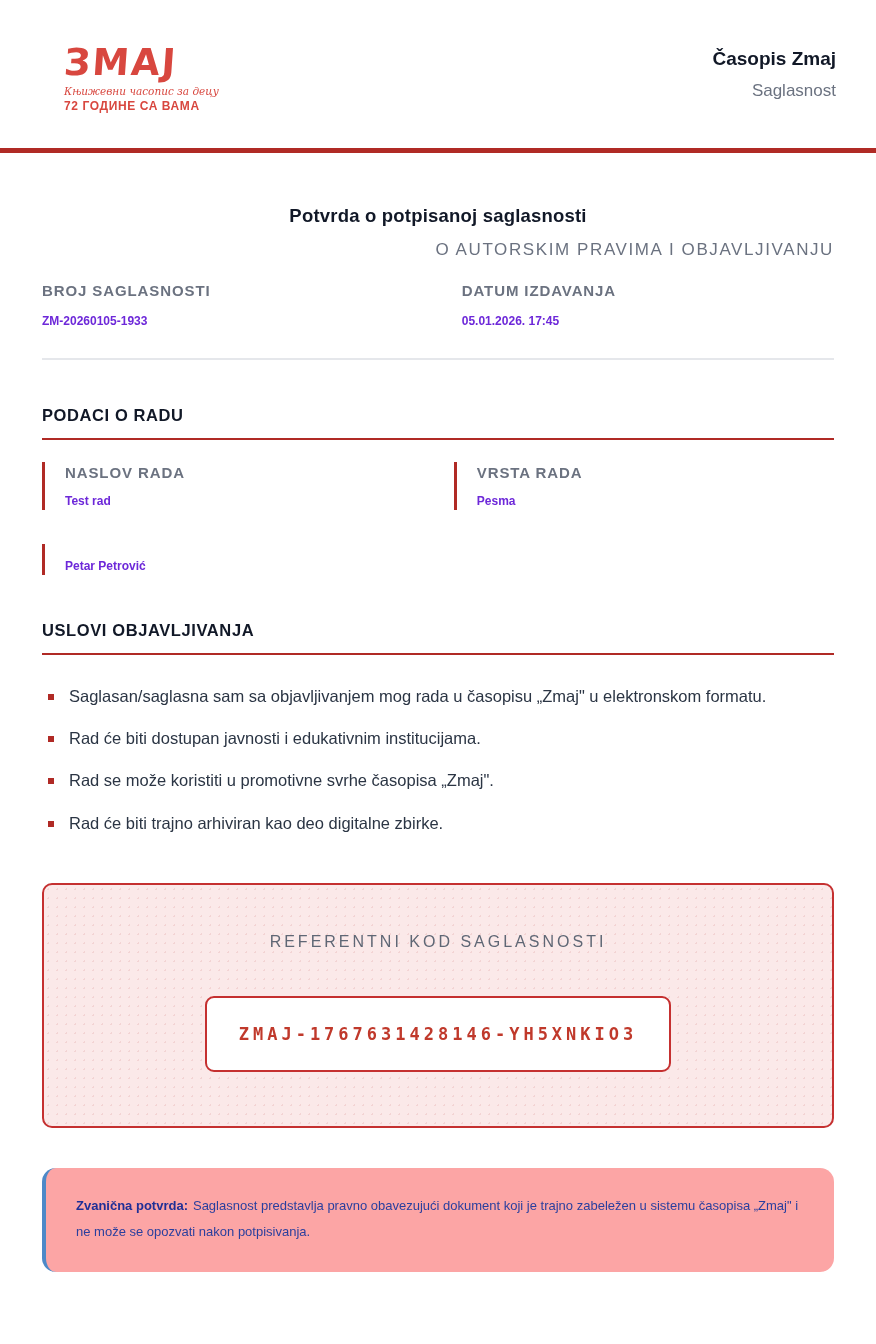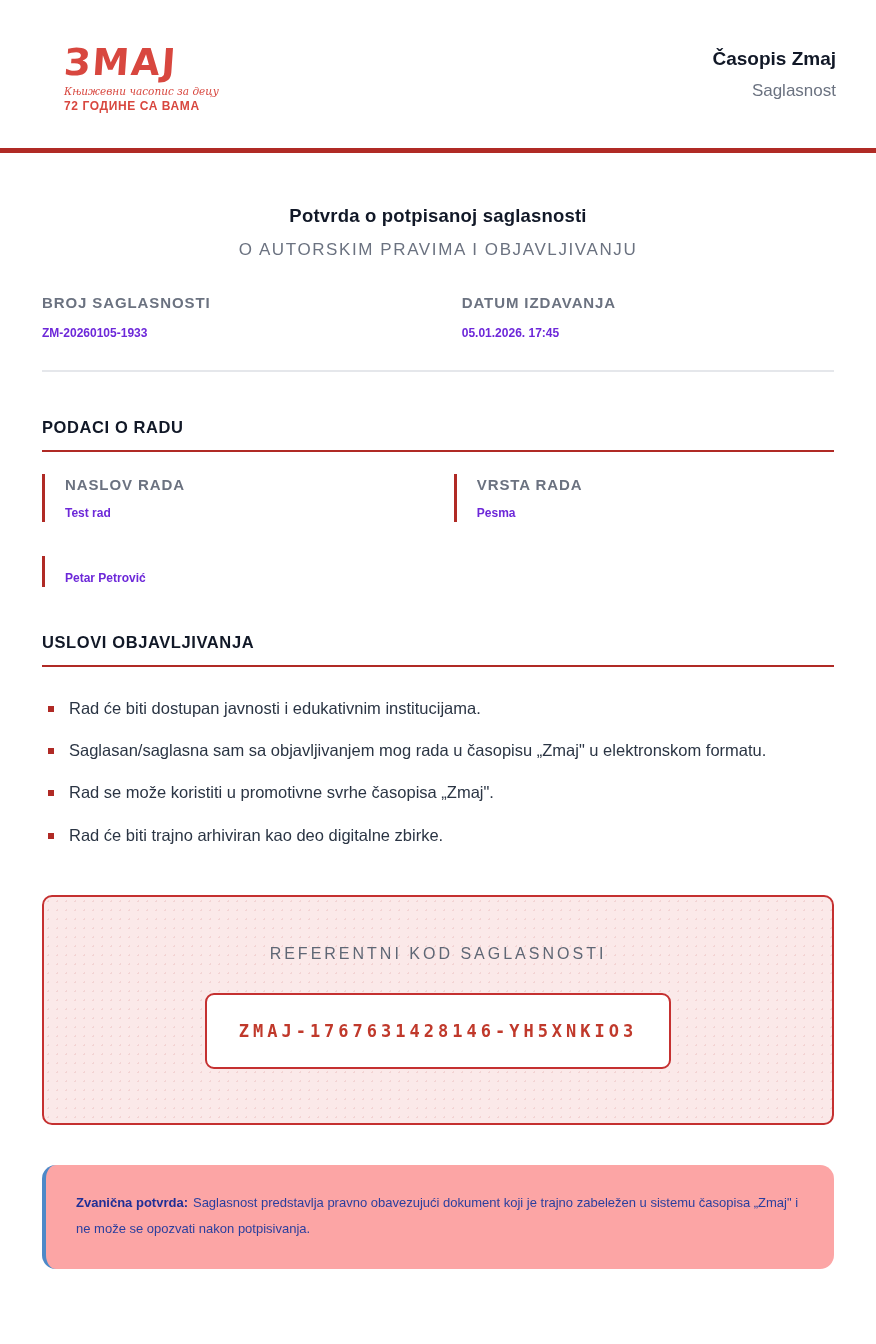--- a/index.html
+++ b/index.html
@@ -48,26 +48,26 @@
   .header-title { font-size: 19px; font-weight: bold; color: #111827; }
   .header-subtitle { font-size: 17px; color: #6b7280; margin-top: 11px; }
 
   .header-rule { height: 5px; background: #b02a25; width: 100%; }
 
   
   .content { padding: 0 42px; }
 
   .doc-title-block { text-align: center; margin-top: 52px; }
   .doc-title { font-size: 18.5px; font-weight: bold; color: #111827; letter-spacing: 0.2px; }
-  .doc-subtitle { font-size: 17px; color: #6b7280; letter-spacing: 1.6px; margin-top: 13px; }
+  .doc-subtitle { font-size: 17px; color: #6b7280; letter-spacing: 1.6px; margin-top: 13px; text-align: right; }
 
   .meta-row {
     display: grid;
     grid-template-columns: 53% 47%;
-    margin-top: 34px;
+    margin-top: 22px;
   }
   .field-label {
     font-size: 15px;
     font-weight: bold;
     color: #6b7280;
     letter-spacing: 0.9px;
   }
   .field-value {
     font-size: 12px;
     font-weight: bold;
@@ -130,21 +130,21 @@
     text-align: center;
   }
   .ref-label {
     font-size: 16px;
     font-weight: normal;
     color: #5f6775;
     letter-spacing: 3px;
   }
   .ref-code-wrap {
     display: inline-block;
-    margin-top: 30px;
+    margin-top: 45px;
     background: #ffffff;
     border: 2px solid #c53030;
     border-radius: 9px;
     padding: 26px 32px;
   }
   .ref-code {
     font-family: "DejaVu Sans Mono", "Liberation Mono", monospace;
     font-weight: bold;
     font-size: 17px;
     letter-spacing: 4px;
@@ -213,22 +213,22 @@
       <div class="field-value">Pesma</div>
     </div>
     <div class="data-field">
       <div class="field-value">Petar Petrović</div>
     </div>
   </div>
 
   <div class="section-heading">USLOVI OBJAVLJIVANJA</div>
 
   <ul class="terms-list">
+    <li>Saglasan/saglasna sam sa objavljivanjem mog rada u časopisu „Zmaj" u elektronskom formatu.</li>
     <li>Rad će biti dostupan javnosti i edukativnim institucijama.</li>
-    <li>Saglasan/saglasna sam sa objavljivanjem mog rada u časopisu „Zmaj" u elektronskom formatu.</li>
     <li>Rad se može koristiti u promotivne svrhe časopisa „Zmaj".</li>
     <li>Rad će biti trajno arhiviran kao deo digitalne zbirke.</li>
   </ul>
 
   <div class="ref-box">
     <div class="ref-label">REFERENTNI KOD SAGLASNOSTI</div>
     <div class="ref-code-wrap">
       <div class="ref-code">ZMAJ-1767631428146-YH5XNKIO3</div>
     </div>
   </div>

